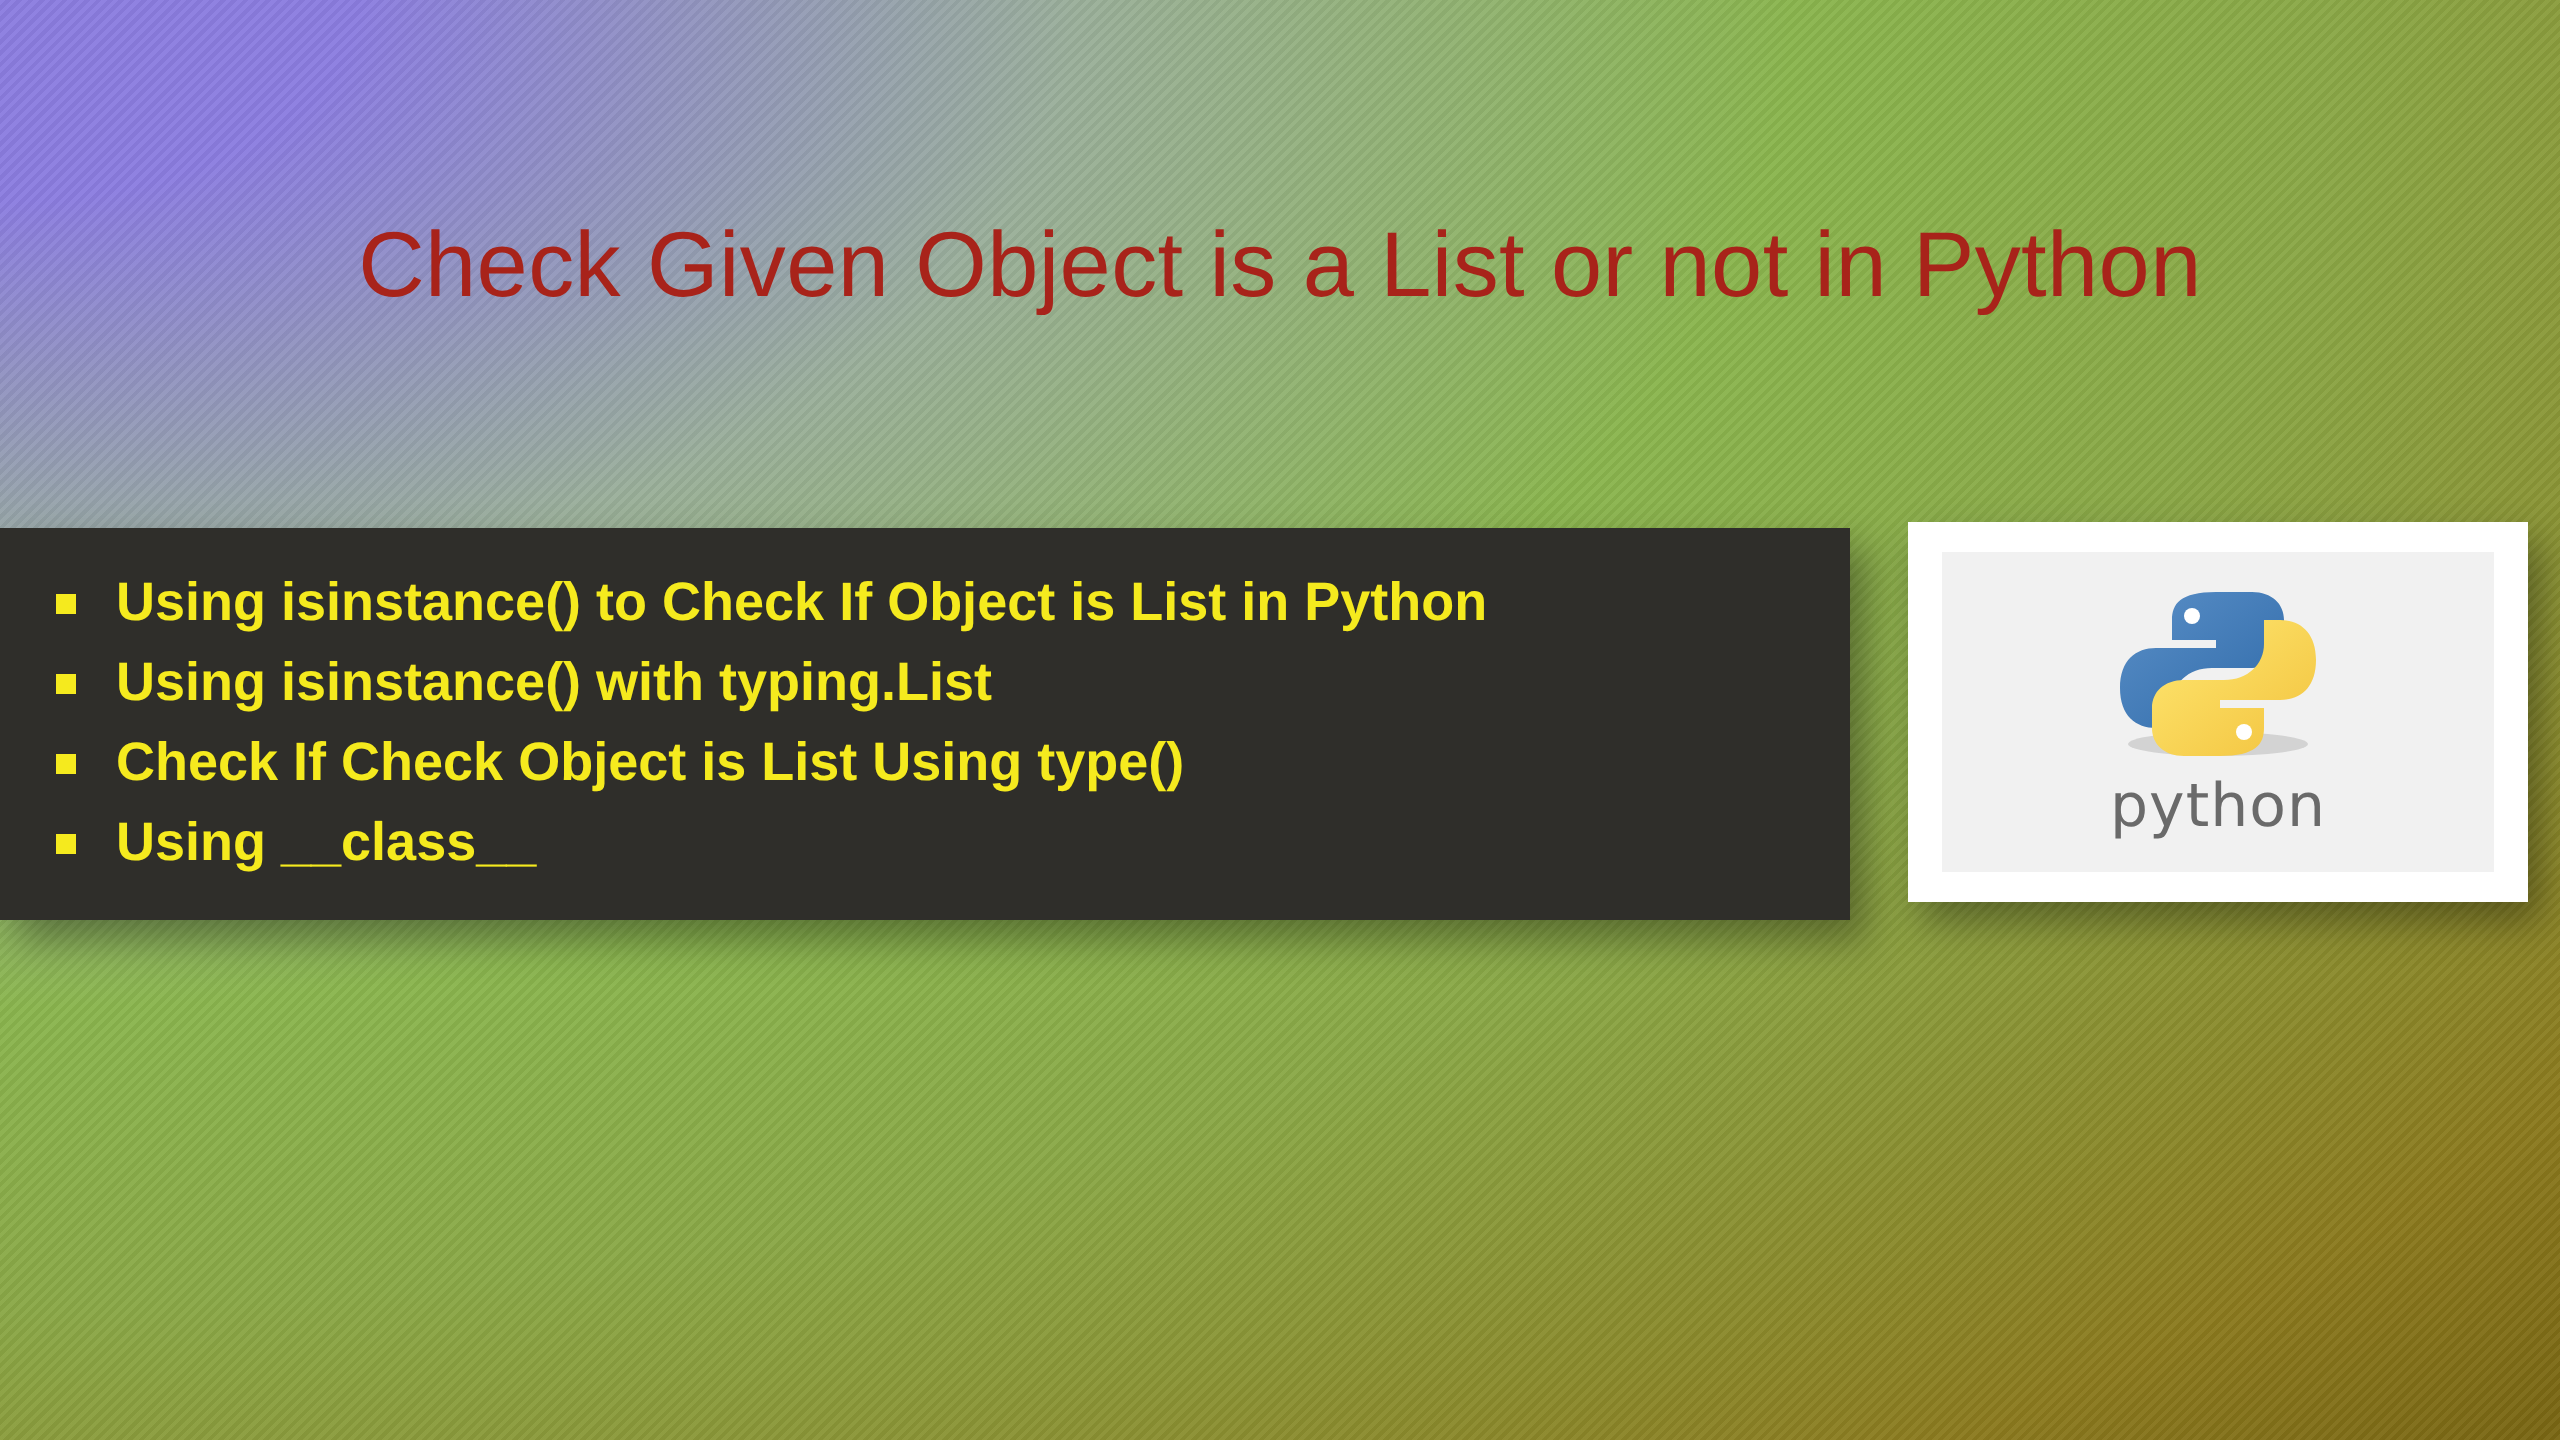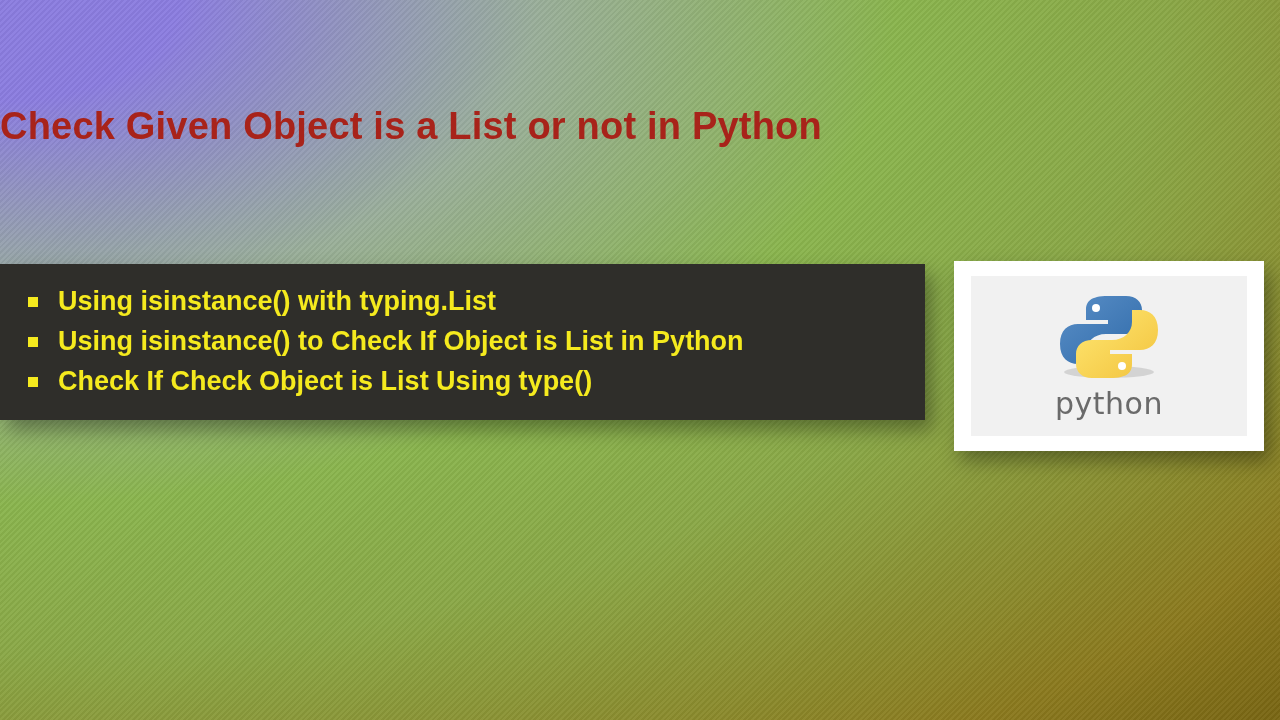--- a/index.html
+++ b/index.html
@@ -10,22 +10,23 @@
     background:
       repeating-linear-gradient(135deg, rgba(255,255,255,0.04) 0 2px, rgba(0,0,0,0.04) 2px 4px),
       radial-gradient(140% 140% at 0% 0%, #8b7de0 0%, #8b7de0 10%, #9aaf9a 30%, #8ab54e 50%, #8aa847 65%, #8b7a1e 90%, #7a6714 100%);
   }
 
   .title {
     position: absolute;
     top: 105px;
     left: 0;
     right: 0;
-    font-weight: 700;
-    font-size: 38px;
+    text-align: center;
+    font-weight: 400;
+    font-size: 46px;
     color: #a8231a;
     letter-spacing: 0.2px;
   }
 
   .panel {
     position: absolute;
     top: 264px;
     left: 0;
     width: 925px;
     background: #2f2e2a;
@@ -82,23 +83,24 @@
     letter-spacing: 0.5px;
   }
 </style>
 </head>
 <body>
 
 <h1 class="title">Check Given Object is a List or not in Python</h1>
 
 <div class="panel">
   <ul>
+    <li>Using isinstance() to Check If Object is List in Python</li>
     <li>Using isinstance() with typing.List</li>
-    <li>Using isinstance() to Check If Object is List in Python</li>
     <li>Check If Check Object is List Using type()</li>
+    <li>Using __class__</li>
   </ul>
 </div>
 
 <div class="logo-card">
   <div class="logo-inner">
     <svg class="logo-svg" viewBox="0 0 130 90">
       <defs>
         <linearGradient id="blueG" x1="0" y1="0" x2="1" y2="1">
           <stop offset="0" stop-color="#5a8fc7"></stop>
           <stop offset="1" stop-color="#2f6aa9"></stop>

